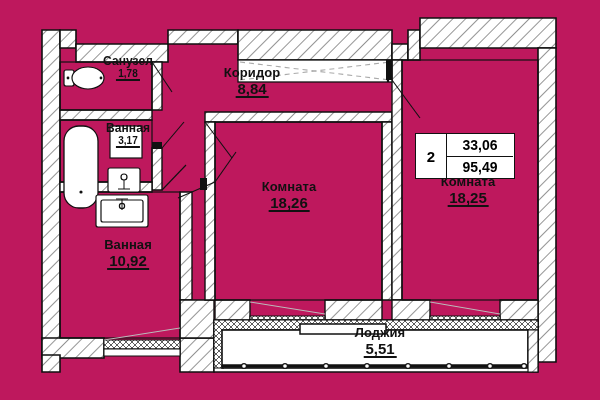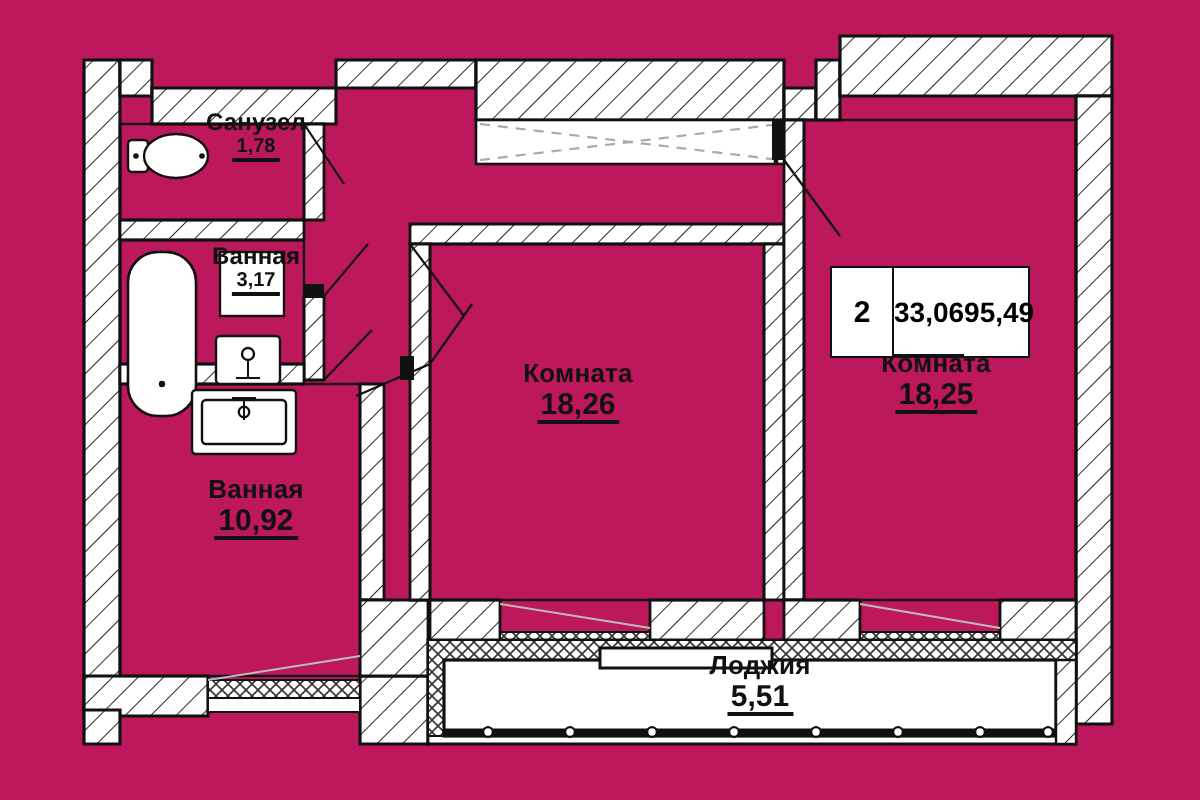--- a/index.html
+++ b/index.html
@@ -11,21 +11,21 @@
        font-weight:bold;color:#111;white-space:nowrap;}
   .lbl .nm{display:block;font-size:13px;letter-spacing:.1px;}
   .lbl .ar{display:block;font-size:15px;border-bottom:2px solid #111;
            padding:0 2px 0px 2px;margin:1px auto 0 auto;width:-moz-fit-content;width:fit-content;}
   .lbl.sm .nm{font-size:12px;}
   .lbl.sm .ar{font-size:10px;}
   #infobox{position:absolute;border:1.6px solid #111;background:#fff;
            display:flex;align-items:stretch;}
   #infobox .cnt{display:flex;align-items:center;justify-content:center;
                 width:30px;font-size:15px;font-weight:bold;}
-  #infobox .cols{border-left:1.6px solid #111;display:flex;flex-direction:row;width:66px;}
+  #infobox .cols{border-left:1.6px solid #111;display:flex;flex-direction:column;width:66px;}
   #infobox .cols div{flex:1;display:flex;align-items:center;justify-content:center;
                      font-size:14px;font-weight:bold;}
   #infobox .cols div.top{border-bottom:1.6px solid #111;}
 </style>
 </head>
 <body>
 
 <div id="plan">
 
 <svg width="600" height="400" viewBox="0 0 600 400">
@@ -190,20 +190,24 @@
 <div class="lbl sm" style="left:128px;top:55px;transform:translateX(-50%);">
   <span class="nm">Санузел</span>
   <span class="ar">1,78</span>
 </div>
 
 <div class="lbl sm" style="left:128px;top:122px;transform:translateX(-50%);">
   <span class="nm">Ванная</span>
   <span class="ar">3,17</span>
 </div>
 
+<div class="lbl" style="left:252px;top:66px;transform:translateX(-50%);">
+  <span class="nm">Коридор</span>
+  <span class="ar">8,84</span>
+</div>
 
 <div class="lbl" style="left:128px;top:238px;transform:translateX(-50%);">
   <span class="nm">Ванная</span>
   <span class="ar">10,92</span>
 </div>
 
 <div class="lbl" style="left:289px;top:180px;transform:translateX(-50%);">
   <span class="nm">Комната</span>
   <span class="ar">18,26</span>
 </div>

